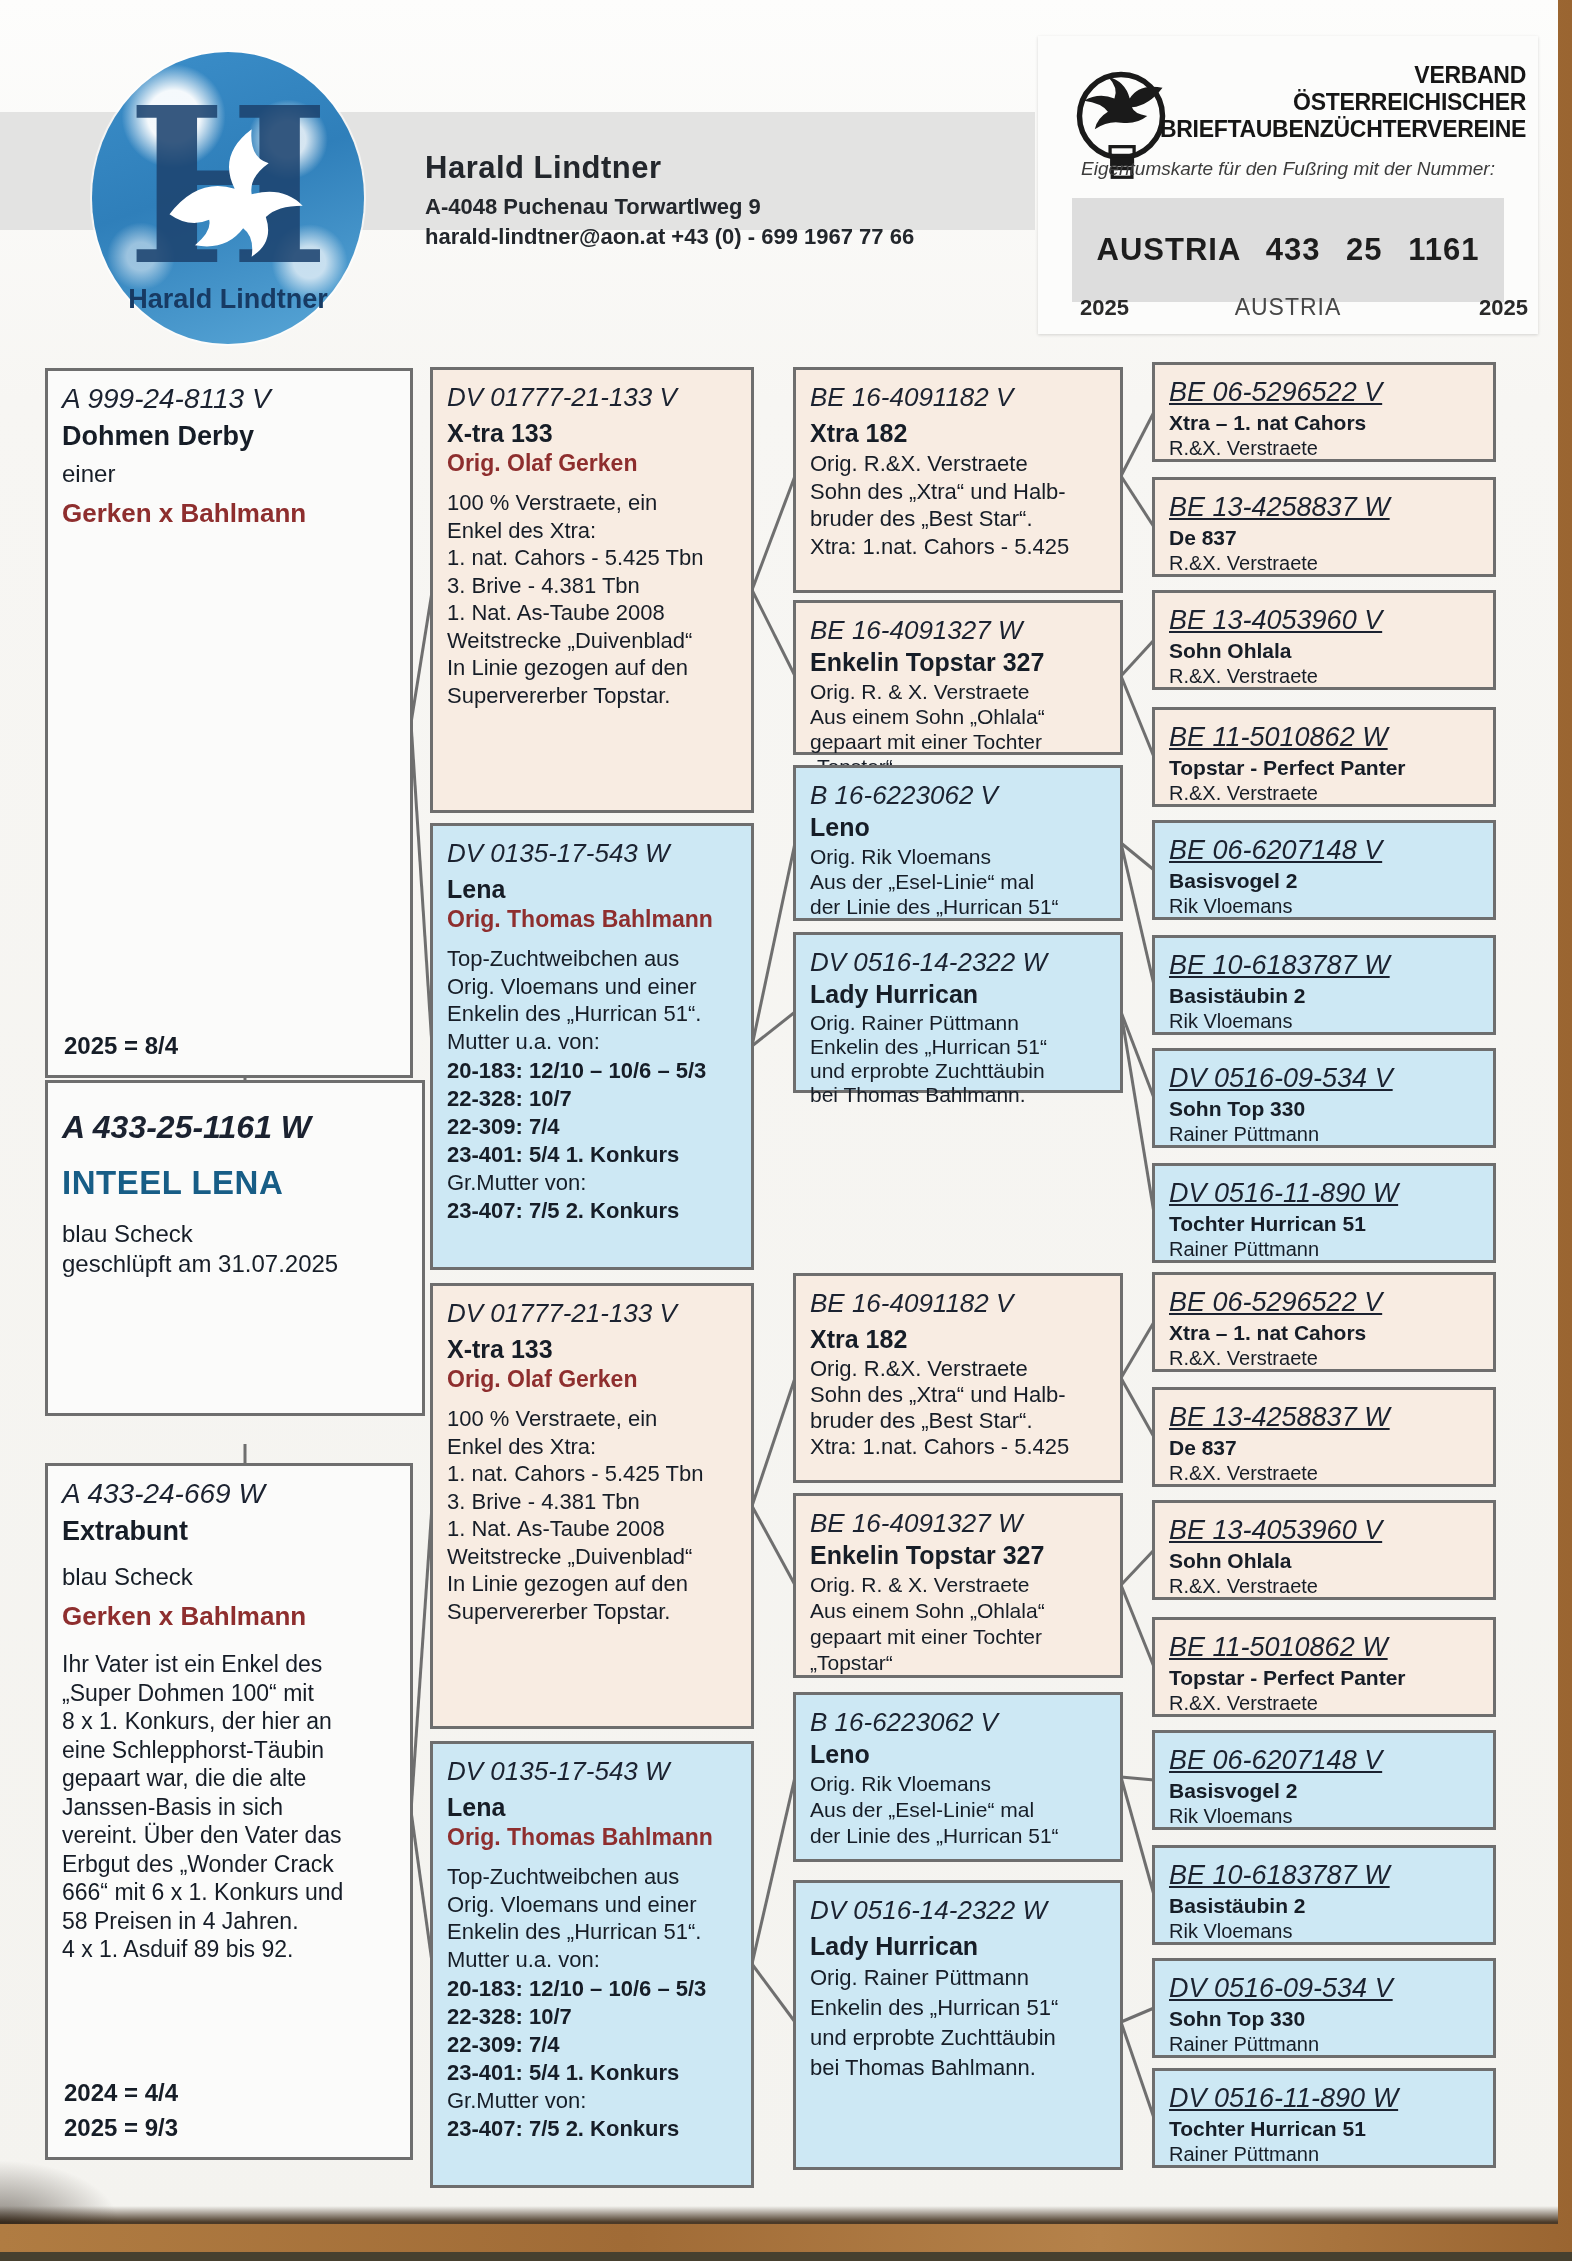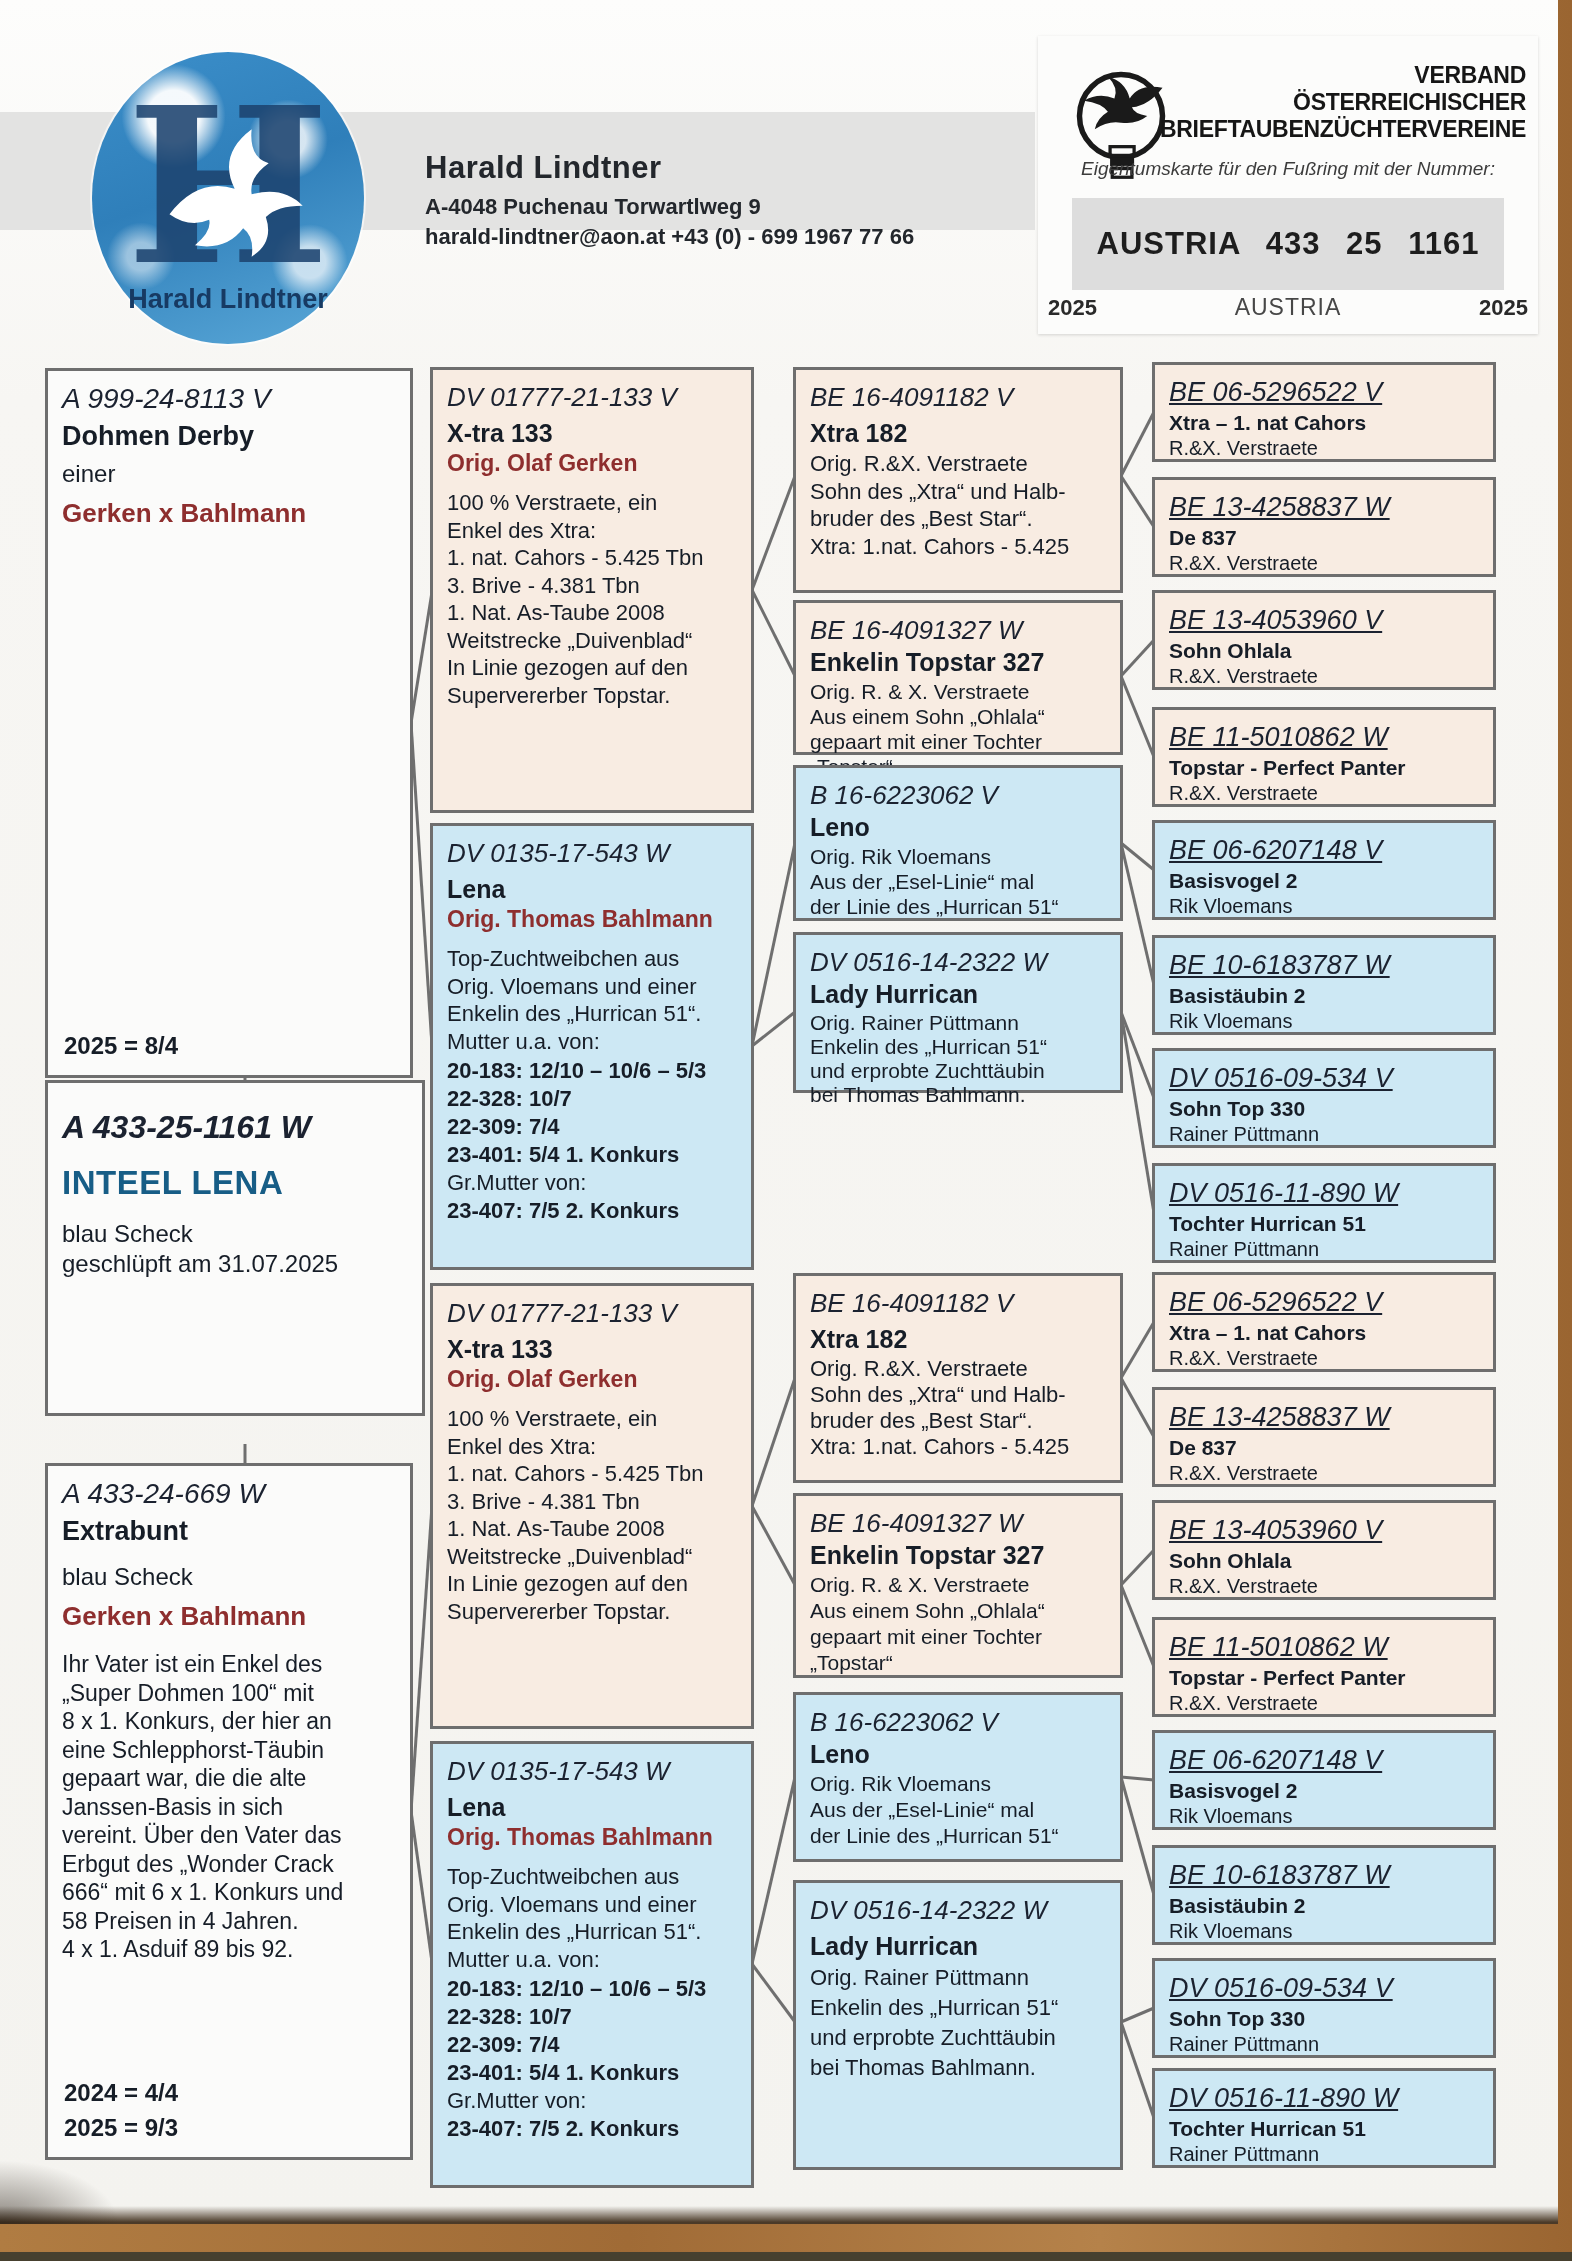--- a/index.html
+++ b/index.html
@@ -35,26 +35,26 @@
   .logo-caption{position:absolute;left:0;top:232px;width:100%;text-align:center;
       font-size:27px;font-weight:bold;color:#173a63;}
 
   .card{position:absolute;left:1038px;top:36px;width:500px;height:298px;background:#fcfcfb;
         box-shadow:0 1px 3px rgba(0,0,0,.15);}
   .card .assoc-logo{position:absolute;left:28px;top:32px;}
   .assoc-title{position:absolute;right:12px;top:26px;text-align:right;color:#161616;
         font-size:23px;font-weight:bold;line-height:27px;letter-spacing:-.3px;}
   .assoc-label{position:absolute;left:43px;top:122px;width:430px;font-style:italic;
         font-size:19px;color:#3c3c3c;}
-  .ring-box{position:absolute;left:34px;top:162px;width:432px;height:92px;background:#dddddd;
+  .ring-box{position:absolute;left:34px;top:162px;width:432px;height:104px;background:#dddddd;
         display:flex;align-items:center;justify-content:center;}
   .ring-number{font-size:31px;font-weight:bold;color:#1d1d1d;word-spacing:16px;letter-spacing:1px;}
   .card-year-row{position:absolute;left:10px;top:258px;width:480px;display:flex;
         justify-content:space-between;align-items:baseline;}
-  .card-year{font-size:22px;font-weight:bold;color:#2a2a2a;}
+  .card-year{font-size:22px;font-weight:bold;color:#2a2a2a;margin-left:32px;}
   .card-country{font-size:23px;color:#474747;letter-spacing:1px;}
 
   
   .box{position:absolute;box-sizing:border-box;border:3px solid #6e6e6e;background:#fbfbfa;
        padding:12px 14px;color:#161d27;}
   .cream{background:#f8ece2;}
   .blue{background:#cde8f4;}
   .ring{font-style:italic;font-size:26px;color:#1b2230;margin-bottom:6px;}
   .name{font-weight:bold;font-size:25px;margin-bottom:2px;}
   .origin{font-weight:bold;font-size:23px;color:#8e2e2e;margin-bottom:12px;}

